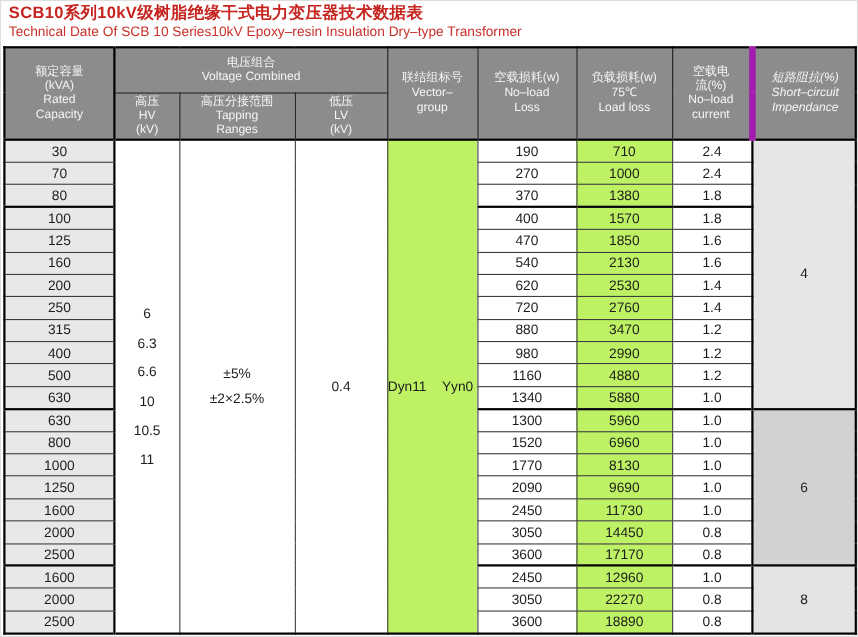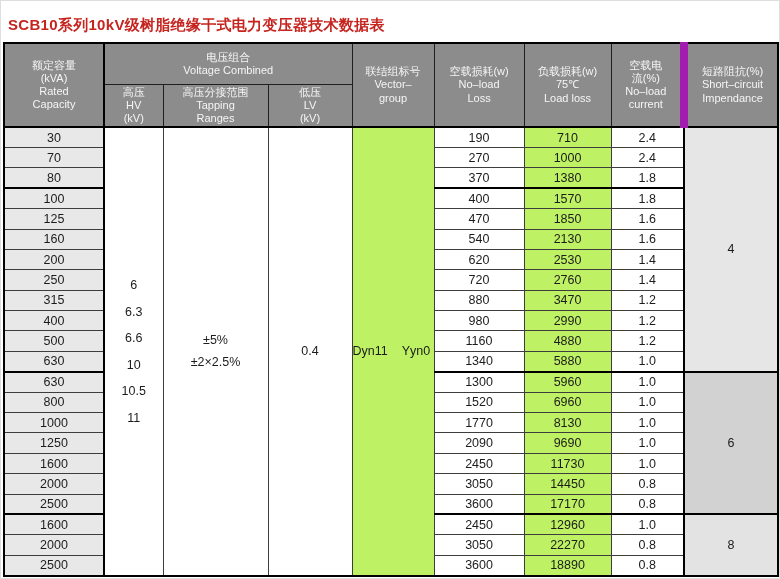--- a/index.html
+++ b/index.html
@@ -1,21 +1,21 @@
 <!DOCTYPE html>
 <html><head>
 <meta charset="utf-8">
 <style>
   html,body { margin:0; padding:0; }
   body {
     width:780px; height:579px; background:#ffffff; position:relative;
     font-family:"Liberation Sans", sans-serif; overflow:hidden;
     outline:1px solid #dedede; outline-offset:-1px;
   }
-  .title-block { position:absolute; left:8px; top:2px;margin-top:13px; }
+  .title-block { position:absolute; left:8px; top:2px; }
   .title-zh { font-size:15px; font-weight:bold; color:#c5241f; line-height:19px; letter-spacing:0.3px; }
   .title-en { font-size:12.5px; color:#ca312b; line-height:16px; }
 
   table.ds {
     position:absolute; left:3px; top:42px; width:774px;
     border-collapse:collapse; table-layout:fixed;
     border:2px solid #000;
   }
   .ds th {
     background:#8c8c8c; color:#f5f5f5; font-weight:normal;
@@ -29,33 +29,34 @@
     border:1px solid #3d3d3d; text-align:center; vertical-align:middle;
     font-size:12.5px; color:#1c1c1c; padding:0; background:#ffffff;
   }
   .ds tbody tr { height:20.4px; }
   .ds tbody tr:first-child td { border-top:2px solid #000; }
   .ds tr.grp td { border-top:2px solid #000; }
   td.cap { background:#e8e8e8; border-right:2px solid #000; }
   th.cap-h { border-right:2px solid #000; }
   td.lg  { background:#bef264; }
   td.imp { border-left:2px solid #000; }
-  th.imp-h { border-left:8px solid #a21caf; }
+  th.imp-h { border-left:6px solid #a21caf;font-style:italic; }
   td.imp4 { background:#e6e6e6; }
   td.imp6 { background:#d2d2d2; }
   td.imp8 { background:#e3e3e3; }
   .stack { display:flex; flex-direction:column; align-items:center; gap:12.5px; }
   .pair  { display:flex; flex-direction:column; align-items:center; gap:8px; }
   .vec   { display:flex; flex-direction:row; align-items:center; gap:14px; }
 </style>
 </head>
 <body>
 
 <div class="title-block">
   <div class="title-zh">SCB10系列10kV级树脂绝缘干式电力变压器技术数据表</div>
+  <div class="title-en">Technical Date Of SCB 10 Series10kV Epoxy–resin Insulation Dry–type Transformer</div>
 </div>
 
 <table class="ds">
   <colgroup>
     <col style="width:100px">
       <col style="width:59px">
       <col style="width:105px">
     <col style="width:84px">
       <col style="width:82px">
       <col style="width:90px">

